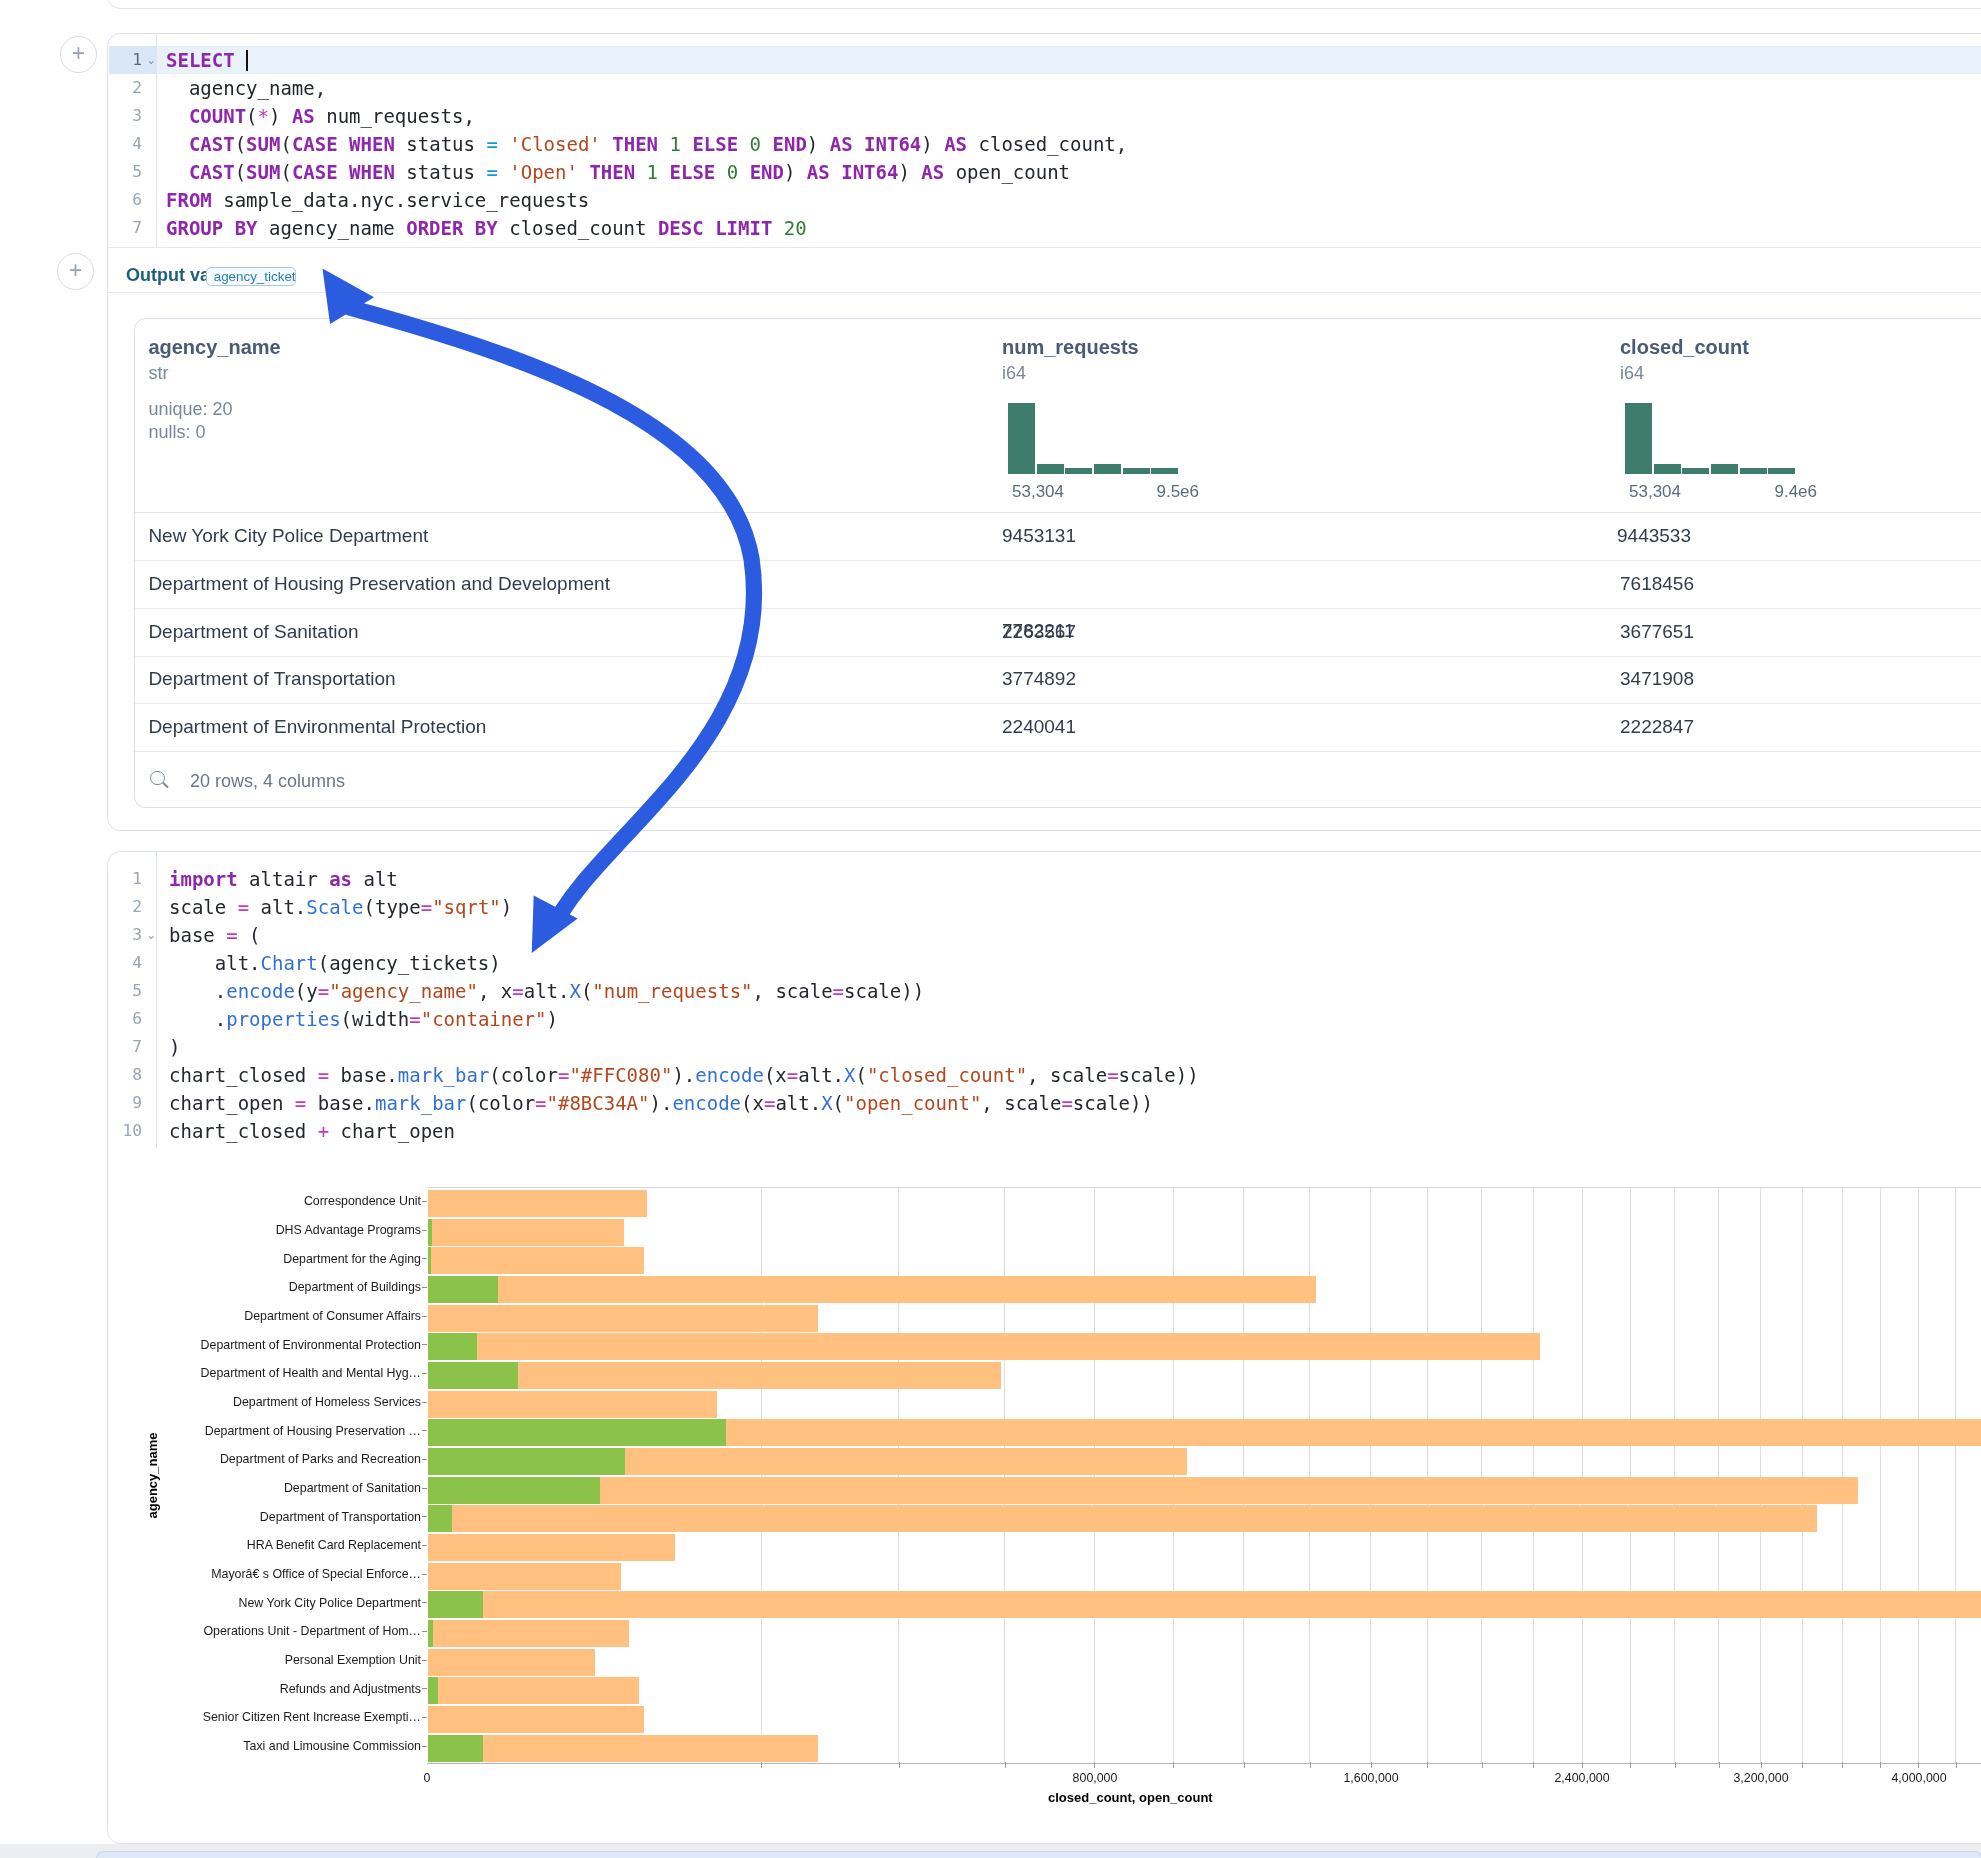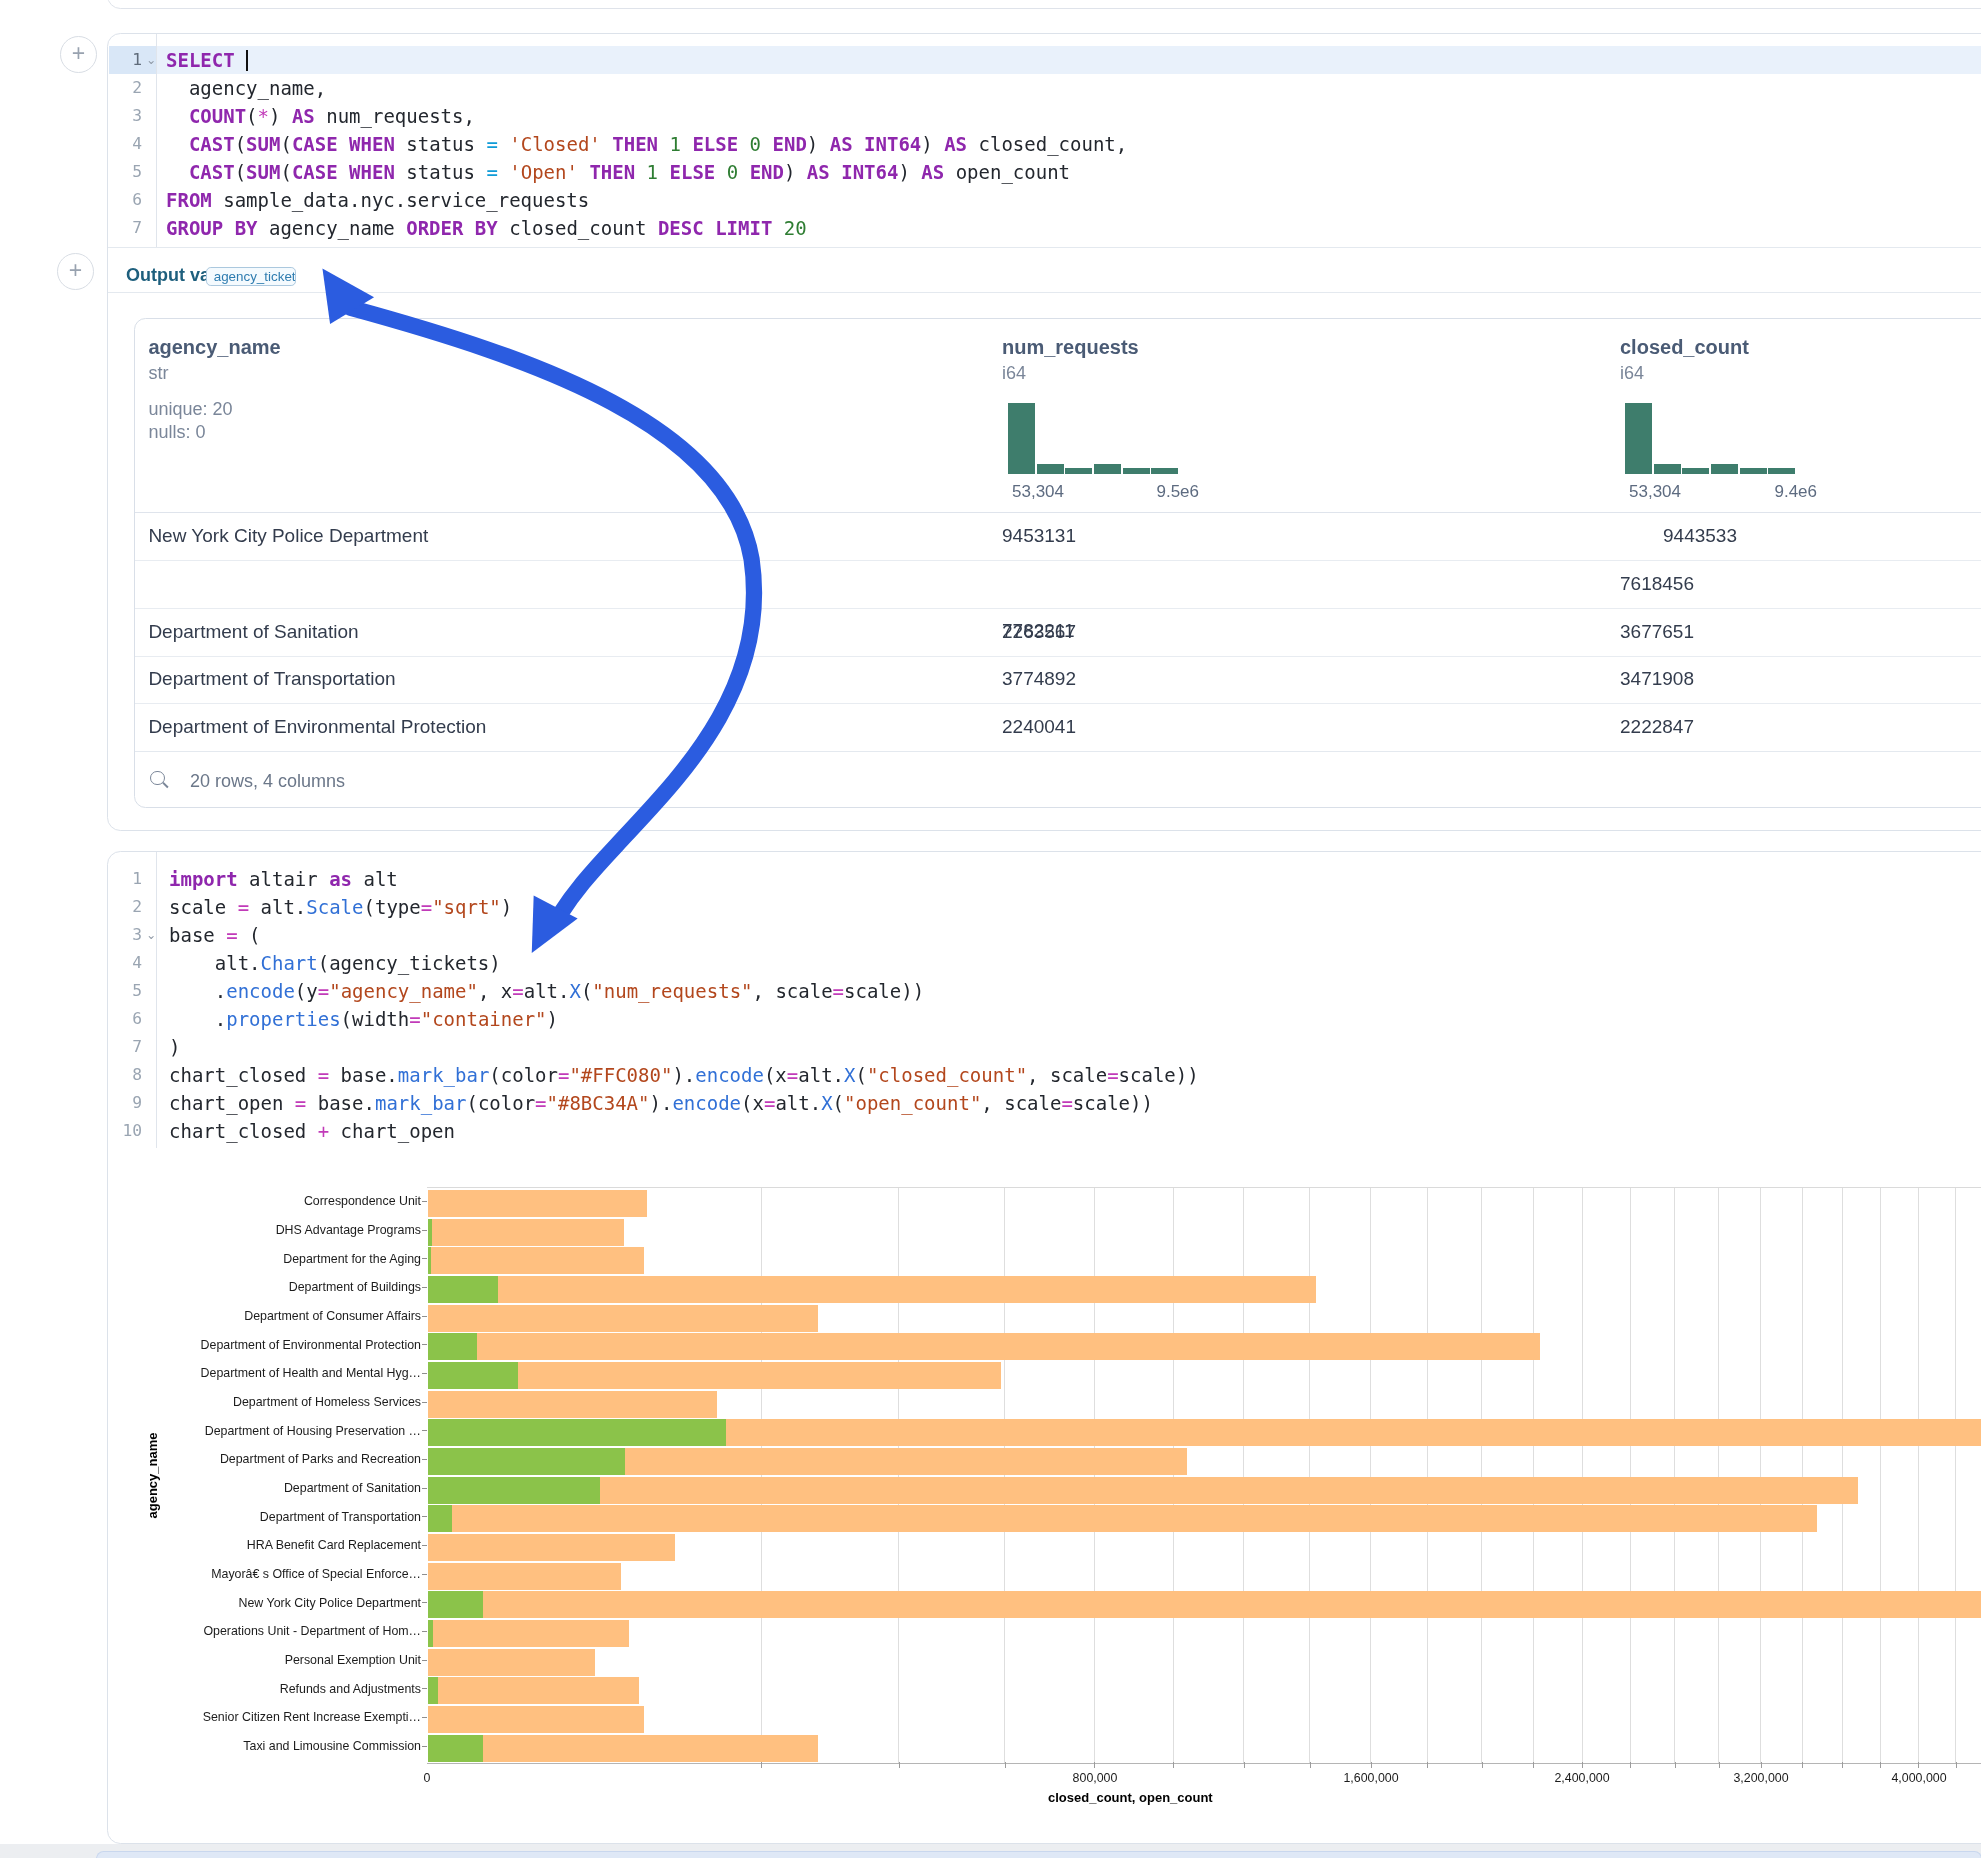--- a/index.html
+++ b/index.html
@@ -129,23 +129,24 @@
         <div class="bar" style="left: 143px; width: 27px; height: 5.7px; background: rgb(62, 125, 108);"></div>
       </div>
     <div class="hist-lab" style="left:1494px;top:163px;">53,304</div>
     <div class="hist-lab" style="left:1567px;top:163px;width:115px;text-align:right;">9.4e6</div>
 
     <div class="hdivider" style="top:193px;background:#dfe4ec;"></div>
     <div id="tbl-rows">
         <div class="trow" style="top: 193px;">
           <div class="tcell" style="left: 13.4px;">New York City Police Department</div>
           <div class="tcell" style="left: 867px;">9453131</div>
-          <div class="tcell" style="left: 1528px;">9443533</div>
+          <div class="tcell" style="left: 1482px;">9443533</div>
         </div>
         <div class="trow" style="top: 241px;">
+          <div class="tcell" style="left: 13.4px;">Department of Housing Preservation and Development</div>
           <div class="tcell" style="left: 867px; margin-top: 47px;">7782211</div>
           <div class="tcell" style="left: 1485px;">7618456</div>
         </div>
         <div class="trow" style="top: 289px;">
           <div class="tcell" style="left: 13.4px;">Department of Sanitation</div>
           <div class="tcell" style="left: 867px;">2263567</div>
           <div class="tcell" style="left: 1485px;">3677651</div>
         </div>
         <div class="trow" style="top: 336px;">
           <div class="tcell" style="left: 13.4px;">Department of Transportation</div>

